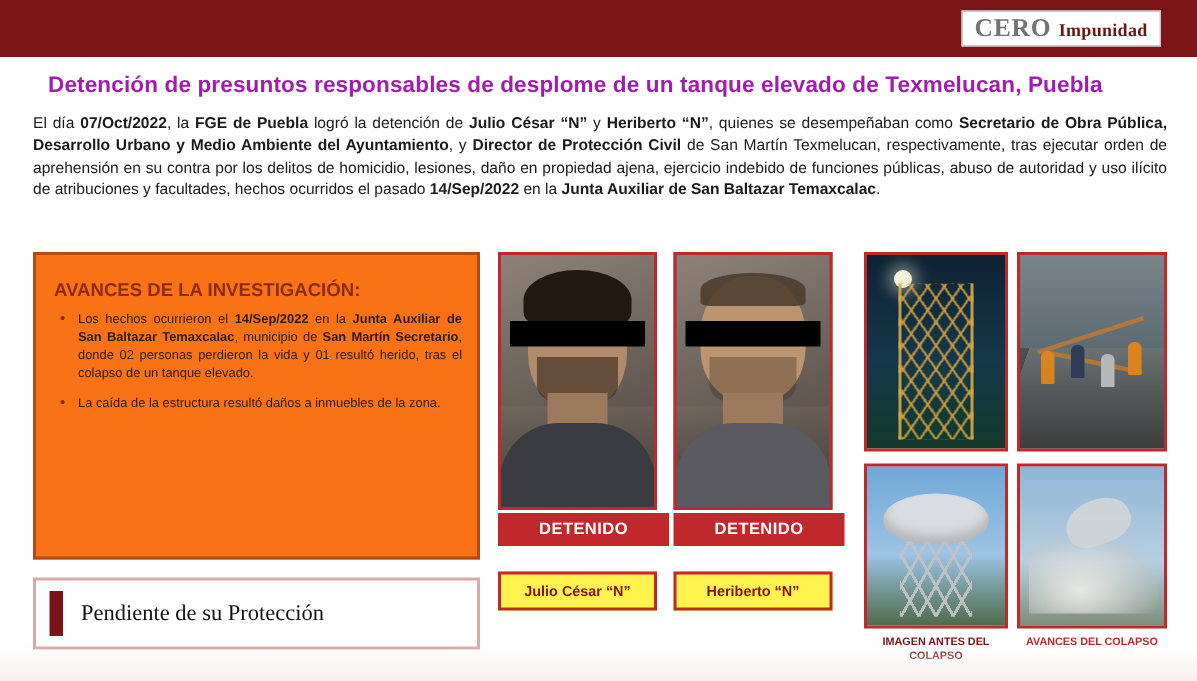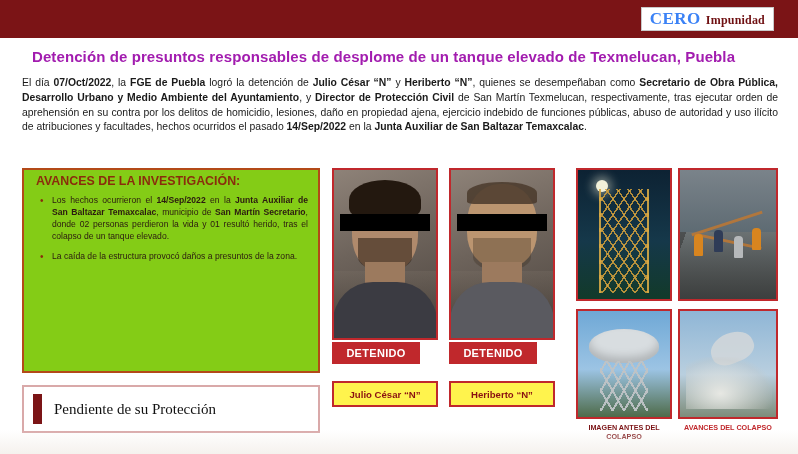--- a/index.html
+++ b/index.html
@@ -31,21 +31,21 @@
     top: 7px;
     background: #ffffff;
     border: 1px solid #c9c9c9;
     padding: 2px 8px 3px 8px;
     display: flex;
     align-items: baseline;
     gap: 5px;
     line-height: 1;
   }
   .brand-cero {
-    color: #3b82f6;
+    color: #737373;
     font-weight: bold;
     font-size: 17px;
     letter-spacing: 0.5px;
     font-family: "Liberation Serif", serif;
   }
   .brand-imp {
     color: #6f1012;
     font-weight: bold;
     font-size: 12px;
     letter-spacing: 0.2px;
@@ -80,24 +80,24 @@
     text-align: justify;
   }
   .body-text b { font-weight: bold; }
   
   .avances {
     position: absolute;
     left: 22px;
     top: 168px;
     width: 298px;
     height: 205px;
-    background: #84cc16;
+    background: #f97316;
     border: 2px solid #b34a18;
     box-sizing: border-box;
-    padding: 4px 10px 8px 12px;
+    padding: 16px 10px 8px 12px;
   }
   .avances-title {
     color: #8a2d0c;
     font-weight: bold;
     font-size: 12.4px;
     margin-bottom: 7px;
   }
   .avances ul {
     margin: 0;
     padding-left: 14px;
@@ -234,21 +234,21 @@
     position: absolute;
     left: 6px;
     right: 6px;
     top: 44px;
     height: 17px;
     background: #000000;
   }
   .detenido {
     position: absolute;
     top: 342px;
-    width: 88px;
+    width: 114px;
     height: 22px;
     background: #c0282c;
     color: #ffffff;
     font-weight: bold;
     font-size: 11px;
     display: flex;
     align-items: center;
     justify-content: center;
     letter-spacing: 0.3px;
   }
@@ -407,21 +407,21 @@
   </div>
 
   <div class="headline">Detención de presuntos responsables de desplome de un tanque elevado de Texmelucan, Puebla</div>
 
   <div class="body-text">El día <b>07/Oct/2022</b>, la <b>FGE de Puebla</b> logró la detención de <b>Julio César “N”</b> y <b>Heriberto “N”</b>, quienes se desempeñaban como <b>Secretario de Obra Pública, Desarrollo Urbano y Medio Ambiente del Ayuntamiento</b>, y <b>Director de Protección Civil</b> de San Martín Texmelucan, respectivamente, tras ejecutar orden de aprehensión en su contra por los delitos de homicidio, lesiones, daño en propiedad ajena, ejercicio indebido de funciones públicas, abuso de autoridad y uso ilícito de atribuciones y facultades, hechos ocurridos el pasado <b>14/Sep/2022</b> en la <b>Junta Auxiliar de San Baltazar Temaxcalac</b>.</div>
 
   <div class="avances">
     <div class="avances-title">AVANCES DE LA INVESTIGACIÓN:</div>
     <ul>
       <li>Los hechos ocurrieron el <b>14/Sep/2022</b> en la <b>Junta Auxiliar de San Baltazar Temaxcalac</b>, municipio de <b>San Martín Secretario</b>, donde 02 personas perdieron la vida y 01 resultó herido, tras el colapso de un tanque elevado.</li>
-      <li>La caída de la estructura provocó daños a presuntos de la zona.</li>
+      <li>La caída de la estructura resultó daños a inmuebles de la zona.</li>
     </ul>
   </div>
 
   <div class="pendiente">
     <div class="pendiente-bar"></div>
     <div class="pendiente-text">Pendiente de su Protección</div>
   </div>
 
   <div class="mug one">
     <div class="face one">

